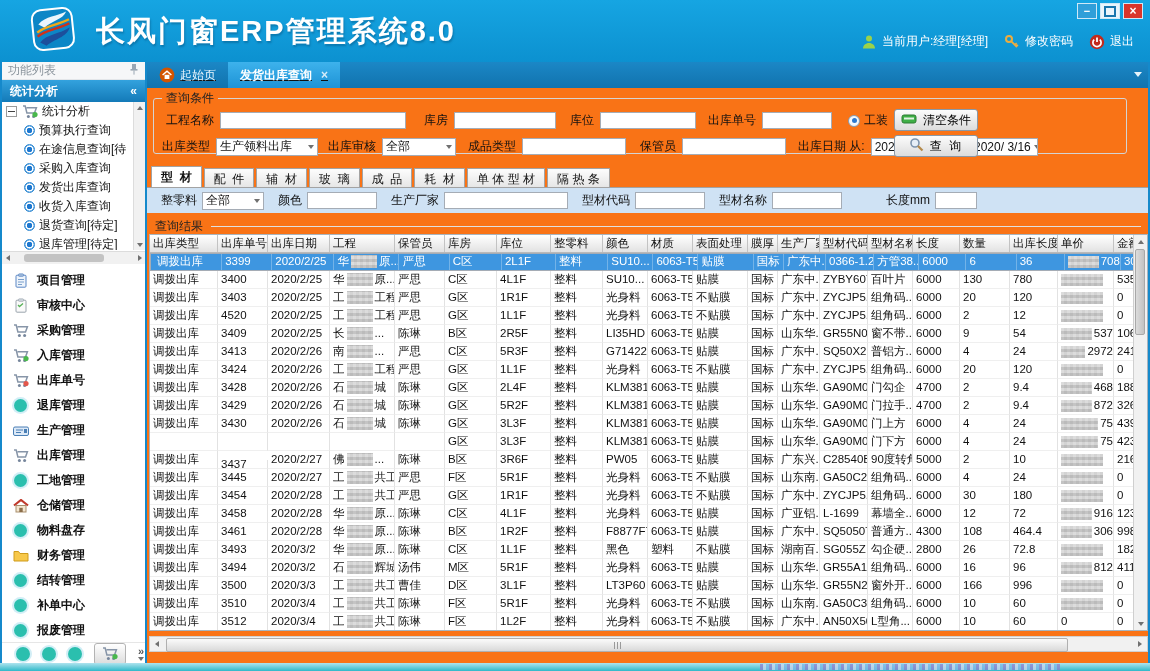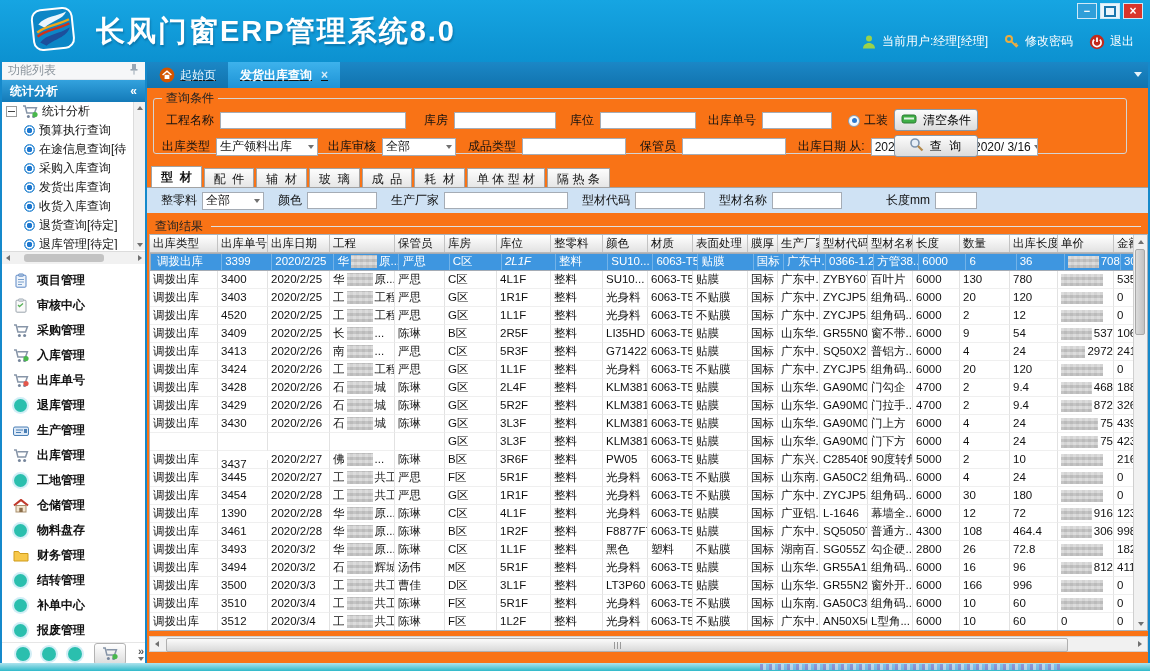--- a/index.html
+++ b/index.html
@@ -567,21 +567,21 @@
               <div class="cell" style="width: 68px;">调拨出库</div>
               <div class="cell" style="width: 50px;">3399</div>
               <div class="cell" style="width: 62px;">2020/2/25</div>
               <div class="cell" style="width: 65px;">
                 <span>华</span>
                 <span class="mosaic mproj"></span>
                 <span>原...</span>
               </div>
               <div class="cell" style="width: 50px;">严思</div>
               <div class="cell" style="width: 52px;">C区</div>
-              <div class="cell" style="width: 54px; font-style: italic;">2L1F</div>
+              <div class="cell" style="width: 54px;">2L1F</div>
               <div class="cell" style="width: 52px;">整料</div>
               <div class="cell" style="width: 45px;">SU10...</div>
               <div class="cell" style="width: 45px;">6063-T5</div>
               <div class="cell" style="width: 55px;">贴膜</div>
               <div class="cell" style="width: 30px;">国标</div>
               <div class="cell" style="width: 42px;">广东中...</div>
               <div class="cell" style="width: 48px;">0366-1.2</div>
               <div class="cell" style="width: 45px;">方管38...</div>
               <div class="cell" style="width: 47px;">6000</div>
               <div class="cell" style="width: 50px;">6</div>
@@ -953,37 +953,37 @@
               <div class="cell" style="width: 47px;">6000</div>
               <div class="cell" style="width: 50px;">30</div>
               <div class="cell" style="width: 48px;">180</div>
               <div class="cell" style="width: 56px;">
                 <span class="mosaic mprice"></span>
               </div>
               <div class="cell" style="width: 22px;">0</div>
             </div>
             <div class="grow">
               <div class="cell" style="width: 68px;">调拨出库</div>
-              <div class="cell" style="width: 50px;">1390</div>
+              <div class="cell" style="width: 50px;">3458</div>
               <div class="cell" style="width: 62px;">2020/2/28</div>
               <div class="cell" style="width: 65px;">
                 <span>华</span>
                 <span class="mosaic mproj"></span>
                 <span>原...</span>
               </div>
               <div class="cell" style="width: 50px;">陈琳</div>
               <div class="cell" style="width: 52px;">C区</div>
               <div class="cell" style="width: 54px;">4L1F</div>
               <div class="cell" style="width: 52px;">整料</div>
               <div class="cell" style="width: 45px;">光身料</div>
               <div class="cell" style="width: 45px;">6063-T5</div>
               <div class="cell" style="width: 55px;">贴膜</div>
               <div class="cell" style="width: 30px;">国标</div>
               <div class="cell" style="width: 42px;">广亚铝...</div>
-              <div class="cell" style="width: 48px;">L-1646</div>
+              <div class="cell" style="width: 48px;">L-1699</div>
               <div class="cell" style="width: 45px;">幕墙全...</div>
               <div class="cell" style="width: 47px;">6000</div>
               <div class="cell" style="width: 50px;">12</div>
               <div class="cell" style="width: 48px;">72</div>
               <div class="cell" style="width: 56px; align-items: center;">
                 <span class="mosaic mprice"></span>
                 <span class="frag">916</span>
               </div>
               <div class="cell" style="width: 22px;">123</div>
             </div>
@@ -1047,21 +1047,21 @@
             <div class="grow">
               <div class="cell" style="width: 68px;">调拨出库</div>
               <div class="cell" style="width: 50px;">3494</div>
               <div class="cell" style="width: 62px;">2020/3/2</div>
               <div class="cell" style="width: 65px;">
                 <span>石</span>
                 <span class="mosaic mproj"></span>
                 <span>辉城</span>
               </div>
               <div class="cell" style="width: 50px;">汤伟</div>
-              <div class="cell" style="width: 52px; font-family: Liberation Mono, monospace;">M区</div>
+              <div class="cell" style="width: 52px;">M区</div>
               <div class="cell" style="width: 54px;">5R1F</div>
               <div class="cell" style="width: 52px;">整料</div>
               <div class="cell" style="width: 45px;">光身料</div>
               <div class="cell" style="width: 45px;">6063-T5</div>
               <div class="cell" style="width: 55px;">贴膜</div>
               <div class="cell" style="width: 30px;">国标</div>
               <div class="cell" style="width: 42px;">山东华...</div>
               <div class="cell" style="width: 48px;">GR55A11</div>
               <div class="cell" style="width: 45px;">组角码...</div>
               <div class="cell" style="width: 47px;">6000</div>

